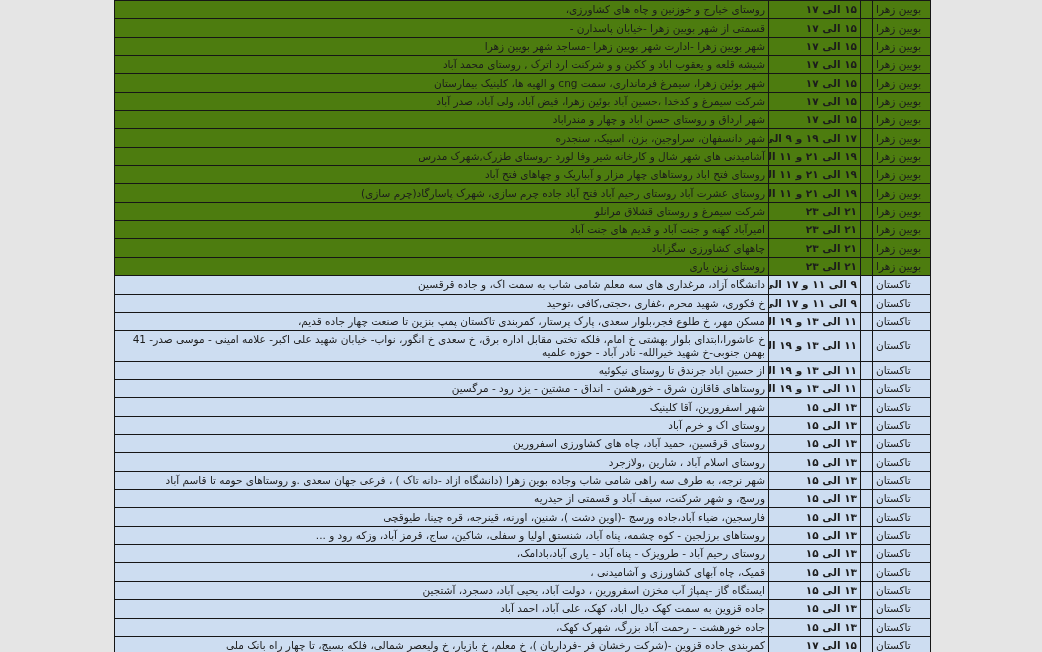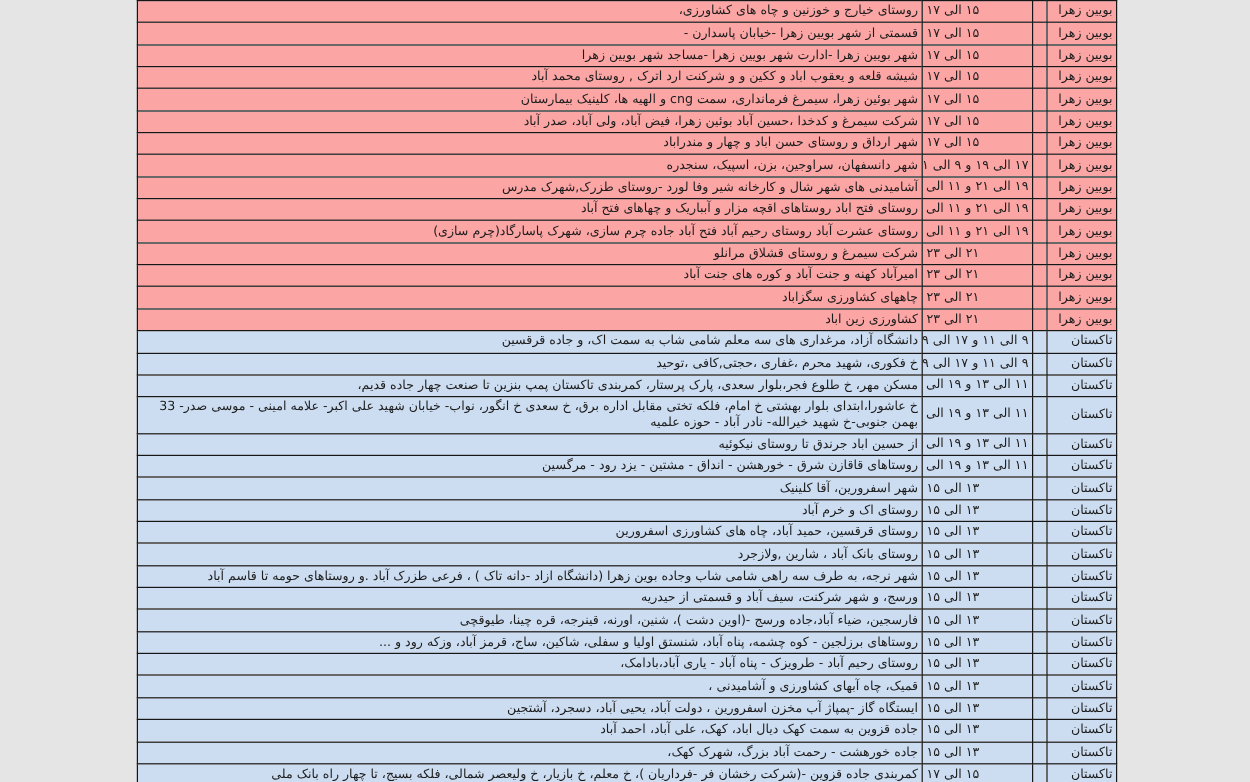--- a/index.html
+++ b/index.html
@@ -24,24 +24,24 @@
     line-height:13px;
     padding:0 3px;
     vertical-align:middle;
     overflow:hidden;
     white-space:nowrap;
   }
   tr.r{height:18.35px;}
   tr.r.tall{height:30.5px;}
   tr.r.tall td.desc{white-space:normal;}
   td.desc{text-align:right;}
-  td.time{text-align:left;padding:0 1px;}
+  td.time{text-align:right;padding:0 1px;font-weight:bold;}
   td.spacer{padding:0;}
-  td.region{text-align:right;padding:0 1px;margin-top:24px;}
-  tr.sec-yellow td{background:#fca5a5;}
+  td.region{text-align:left;padding:0 1px;margin-top:24px;}
+  tr.sec-yellow td{background:#4d7c0f;}
   tr.sec-blue td{background:#cdddf1;}
 </style>
 </head>
 <body>
 
 <div class="sheet">
   <table class="outage">
     <colgroup>
       <col style="width:58px">
       <col style="width:12px">
@@ -100,51 +100,51 @@
         <tr class="r sec-yellow">
     <td class="region">بویین زهرا</td>
     <td class="spacer"></td>
     <td class="time">۱۹ الی ۲۱ و ۱۱ الی ۱۳</td>
     <td class="desc">آشامیدنی های شهر شال و کارخانه شیر وفا لورد -روستای طزرک,شهرک مدرس</td>
   </tr>
         <tr class="r sec-yellow">
     <td class="region">بویین زهرا</td>
     <td class="spacer"></td>
     <td class="time">۱۹ الی ۲۱ و ۱۱ الی ۱۳</td>
-    <td class="desc">روستای فتح اباد روستاهای اقچه مزار و آبباریک و چهاهای فتح آباد</td>
+    <td class="desc">روستای فتح اباد روستاهای چهار مزار و آبباریک و چهاهای فتح آباد</td>
   </tr>
         <tr class="r sec-yellow">
     <td class="region">بویین زهرا</td>
     <td class="spacer"></td>
     <td class="time">۱۹ الی ۲۱ و ۱۱ الی ۱۳</td>
     <td class="desc">روستای عشرت آباد روستای رحیم آباد فتح آباد جاده چرم سازی،  شهرک پاسارگاد(چرم سازی)</td>
   </tr>
         <tr class="r sec-yellow">
     <td class="region">بویین زهرا</td>
     <td class="spacer"></td>
     <td class="time">۲۱ الی ۲۳</td>
     <td class="desc">شرکت سیمرغ و روستای قشلاق مرانلو</td>
   </tr>
         <tr class="r sec-yellow">
     <td class="region">بویین زهرا</td>
     <td class="spacer"></td>
     <td class="time">۲۱ الی ۲۳</td>
-    <td class="desc">امیرآباد کهنه و جنت آباد و کوره های جنت آباد</td>
+    <td class="desc">امیرآباد کهنه و جنت آباد و قدیم های جنت آباد</td>
   </tr>
         <tr class="r sec-yellow">
     <td class="region">بویین زهرا</td>
     <td class="spacer"></td>
     <td class="time">۲۱ الی ۲۳</td>
     <td class="desc">چاههای کشاورزی سگزاباد</td>
   </tr>
         <tr class="r sec-yellow">
     <td class="region">بویین زهرا</td>
     <td class="spacer"></td>
     <td class="time">۲۱ الی ۲۳</td>
-    <td class="desc">کشاورزی زین اباد</td>
+    <td class="desc">روستای زین یاری</td>
   </tr>
         <tr class="r sec-blue">
     <td class="region">تاکستان</td>
     <td class="spacer"></td>
     <td class="time">۹ الی ۱۱ و ۱۷ الی ۱۹</td>
     <td class="desc">دانشگاه آزاد، مرغداری های سه معلم شامی شاب به سمت اک، و جاده قرقسین</td>
   </tr>
         <tr class="r sec-blue">
     <td class="region">تاکستان</td>
     <td class="spacer"></td>
@@ -154,21 +154,21 @@
         <tr class="r sec-blue">
     <td class="region">تاکستان</td>
     <td class="spacer"></td>
     <td class="time">۱۱ الی ۱۳ و ۱۹ الی ۲۱</td>
     <td class="desc">مسکن مهر، خ طلوع فجر،بلوار سعدی، پارک پرستار، کمربندی تاکستان  پمپ بنزین تا صنعت چهار جاده قدیم،</td>
   </tr>
         <tr class="r sec-blue tall">
     <td class="region">تاکستان</td>
     <td class="spacer"></td>
     <td class="time">۱۱ الی ۱۳ و ۱۹ الی ۲۱</td>
-    <td class="desc">خ عاشورا،ابتدای بلوار بهشتی خ امام، فلکه تختی مقابل اداره برق،  خ سعدی خ انگور، نواب- خیابان شهید علی اکبر- علامه امینی - موسی صدر- 33 بهمن جنوبی-خ شهید خیرالله- نادر آباد - حوزه علمیه</td>
+    <td class="desc">خ عاشورا،ابتدای بلوار بهشتی خ امام، فلکه تختی مقابل اداره برق،  خ سعدی خ انگور، نواب- خیابان شهید علی اکبر- علامه امینی - موسی صدر- 41 بهمن جنوبی-خ شهید خیرالله- نادر آباد - حوزه علمیه</td>
   </tr>
         <tr class="r sec-blue">
     <td class="region">تاکستان</td>
     <td class="spacer"></td>
     <td class="time">۱۱ الی ۱۳ و ۱۹ الی ۲۱</td>
     <td class="desc">از حسین اباد جرندق تا روستای نیکوئیه</td>
   </tr>
         <tr class="r sec-blue">
     <td class="region">تاکستان</td>
     <td class="spacer"></td>
@@ -190,27 +190,27 @@
         <tr class="r sec-blue">
     <td class="region">تاکستان</td>
     <td class="spacer"></td>
     <td class="time">۱۳ الی ۱۵</td>
     <td class="desc">روستای قرقسین، حمید آباد، چاه های کشاورزی اسفرورین</td>
   </tr>
         <tr class="r sec-blue">
     <td class="region">تاکستان</td>
     <td class="spacer"></td>
     <td class="time">۱۳ الی ۱۵</td>
-    <td class="desc">روستای  بانک آباد ، شارین ,ولازجرد</td>
-  </tr>
-        <tr class="r sec-blue">
-    <td class="region">تاکستان</td>
-    <td class="spacer"></td>
-    <td class="time">۱۳ الی ۱۵</td>
-    <td class="desc">شهر نرجه، به طرف سه راهی شامی شاب وجاده بوین زهرا (دانشگاه ازاد -دانه تاک ) ، فرعی طزرک آباد .و روستاهای حومه تا قاسم آباد</td>
+    <td class="desc">روستای  اسلام آباد ، شارین ,ولازجرد</td>
+  </tr>
+        <tr class="r sec-blue">
+    <td class="region">تاکستان</td>
+    <td class="spacer"></td>
+    <td class="time">۱۳ الی ۱۵</td>
+    <td class="desc">شهر نرجه، به طرف سه راهی شامی شاب وجاده بوین زهرا (دانشگاه ازاد -دانه تاک ) ، فرعی جهان سعدی .و روستاهای حومه تا قاسم آباد</td>
   </tr>
         <tr class="r sec-blue">
     <td class="region">تاکستان</td>
     <td class="spacer"></td>
     <td class="time">۱۳ الی ۱۵</td>
     <td class="desc">ورسج، و شهر شرکنت، سیف آباد و قسمتی از حیدریه</td>
   </tr>
         <tr class="r sec-blue">
     <td class="region">تاکستان</td>
     <td class="spacer"></td>

